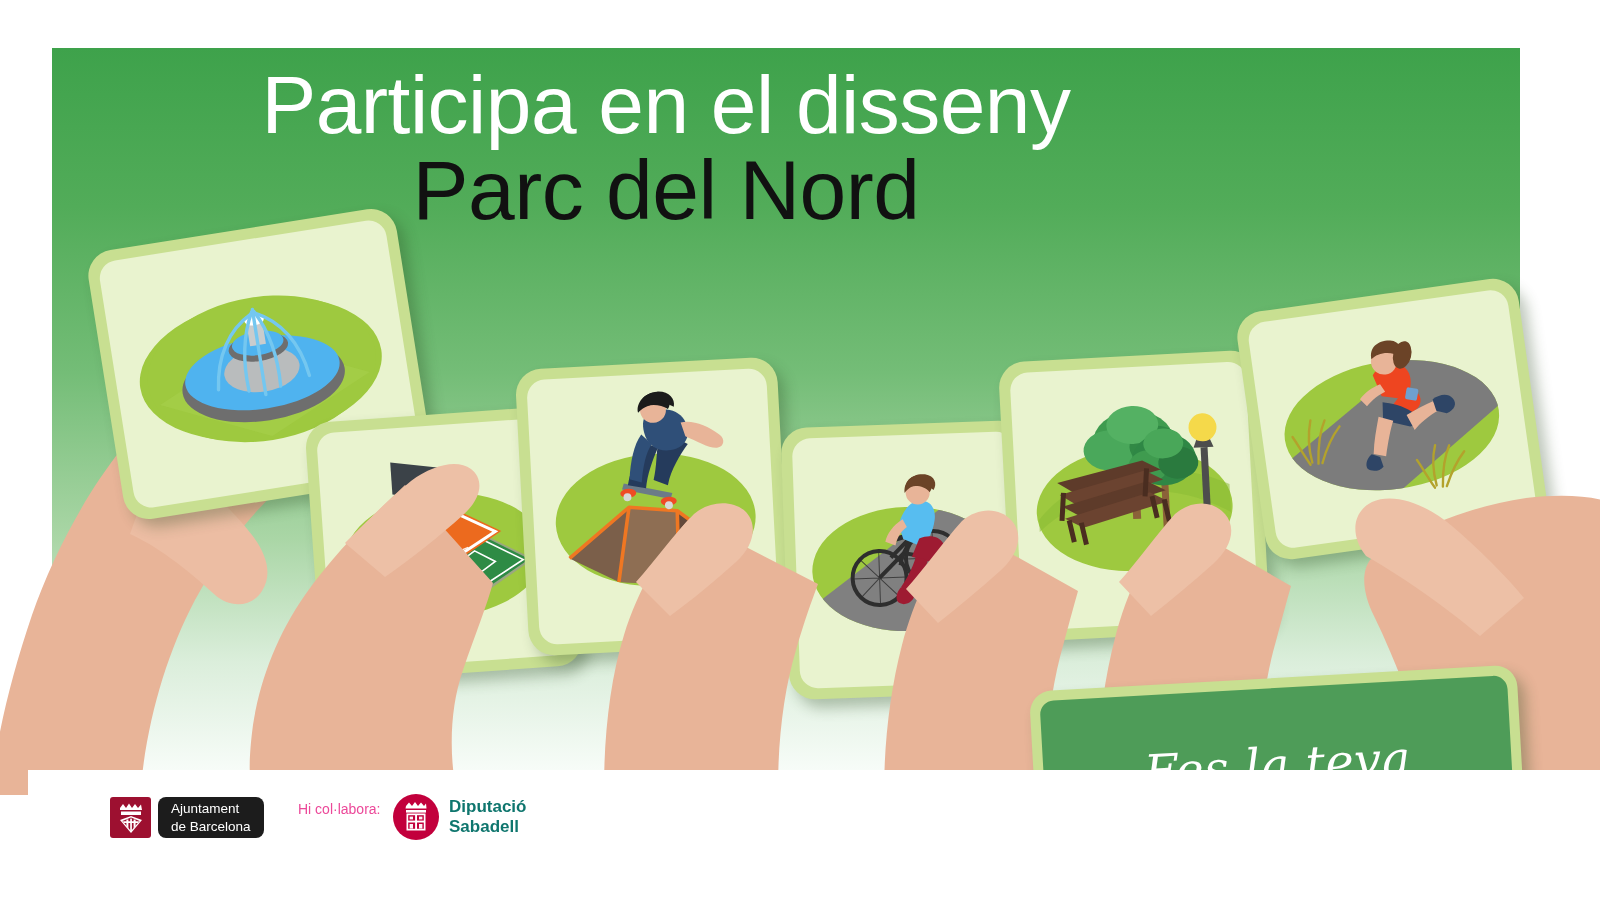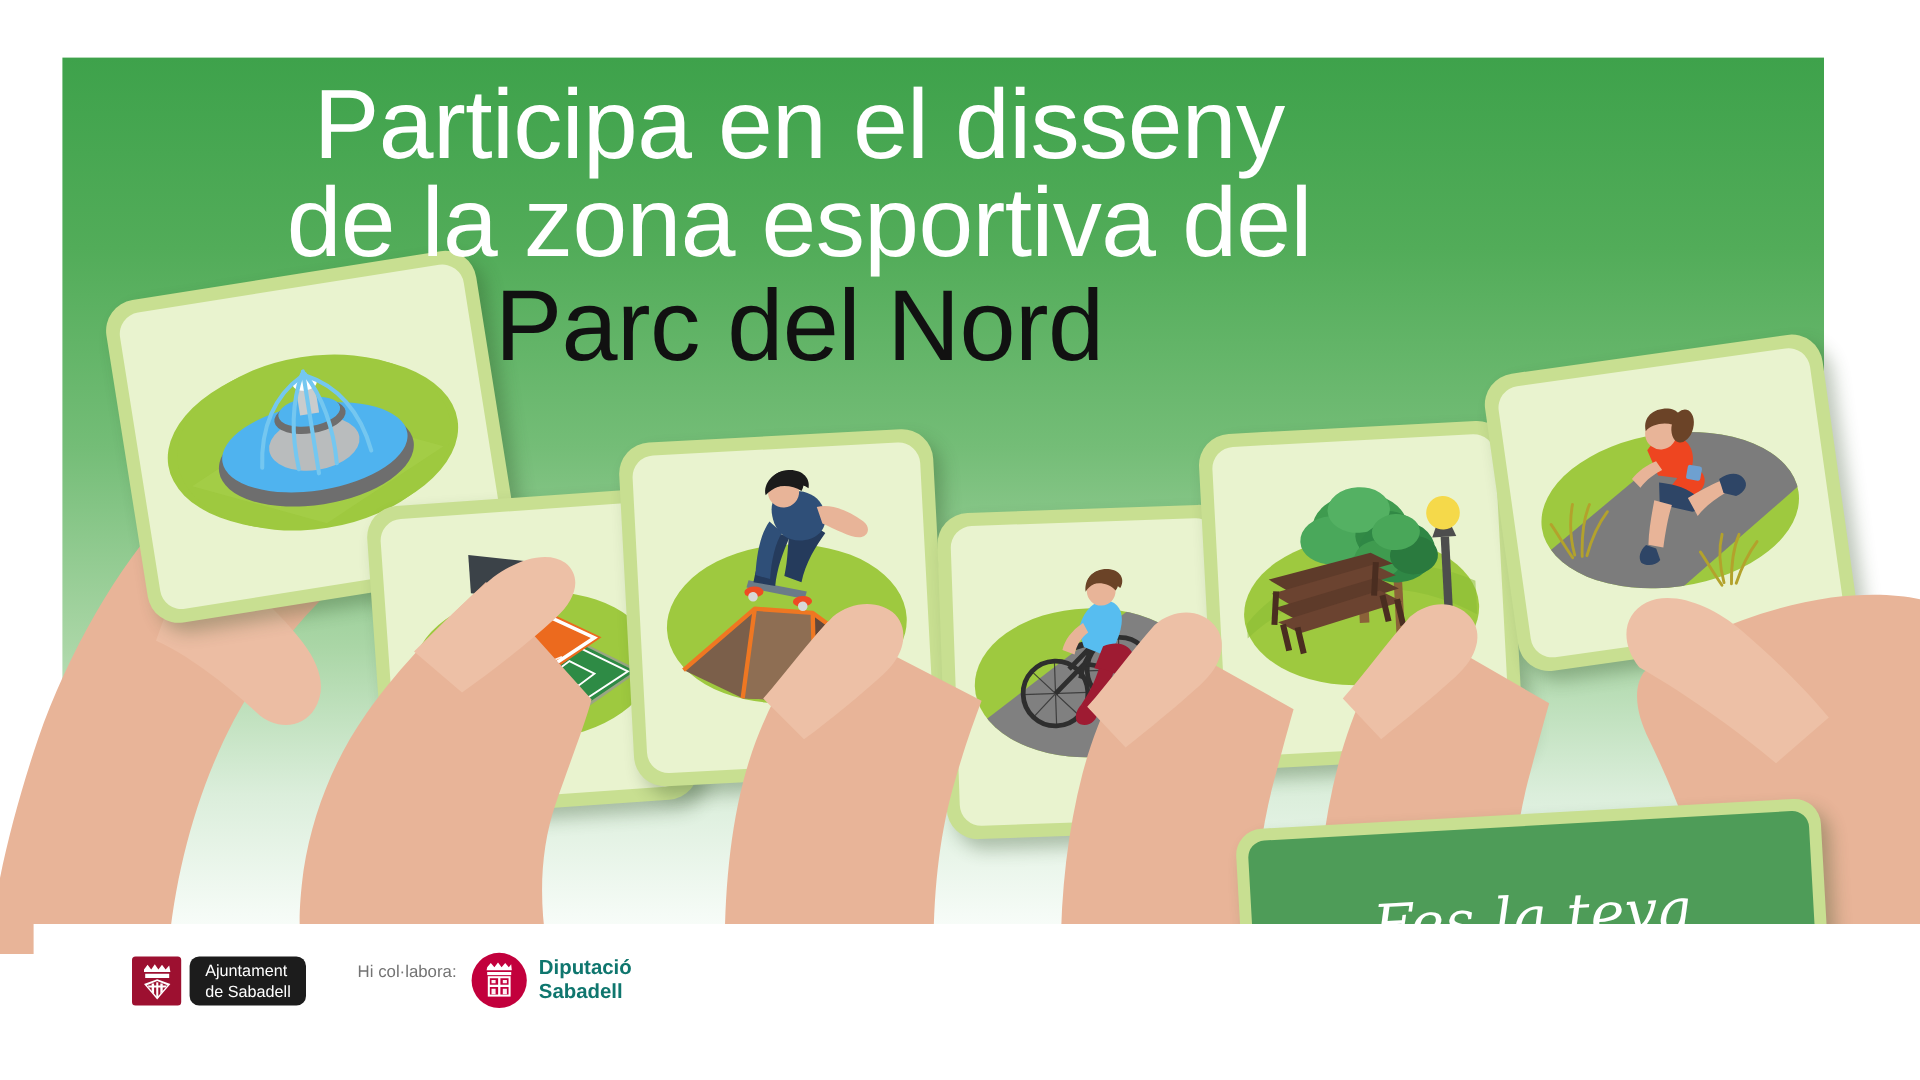--- a/index.html
+++ b/index.html
@@ -69,21 +69,21 @@
   .crest{
     width:41px;height:41px;background:#9d1030;border-radius:3px;
     display:flex;align-items:center;justify-content:center;
   }
   .sab-name{
     margin-left:7px;background:#1c1c1c;border-radius:8px;color:#fff;
     padding:4px 13px 4px 13px;display:flex;flex-direction:column;justify-content:center;
     font-size:13.5px;line-height:1.28;font-family:"Liberation Sans",sans-serif;white-space:nowrap;
   }
   .collab-label{
-    position:absolute;left:270px;top:31px;font-size:14px;color:#737373;
+    position:absolute;left:270px;top:31px;font-size:14px;color:#ec4899;
     font-family:"Liberation Sans",sans-serif;
   }
   .logo-dipu{position:absolute;left:365px;top:24px;display:flex;align-items:center;}
   .dipu-circle{
     width:46px;height:46px;border-radius:50%;background:#c2003c;
     display:flex;align-items:center;justify-content:center;
   }
   .dipu-name{
     margin-left:10px;color:#0f766e;font-weight:bold;font-size:17px;line-height:1.18;
     font-family:"Liberation Sans",sans-serif;white-space:nowrap;
@@ -91,21 +91,20 @@
 </style>
 </head>
 <body>
 
 <div id="poster">
 
   <div class="panel"></div>
 
   <div class="title">
     <span class="l1">Participa en el disseny</span>
-    <span class="l2">de la zona esportiva del</span>
     <span class="l3">Parc del Nord</span>
   </div>
 
   <div class="hand" style="left:-10px;top:395px;z-index:13;">
     <svg width="330" height="400" viewBox="0 0 330 400">
       <path d="M175 8 C120 55 70 140 42 220 C20 285 6 345 0 400 L150 400 C156 330 175 262 205 205 C235 150 268 110 300 85 C312 75 310 60 296 56 L230 38 C206 31 192 18 175 8 Z" fill="#e8b498"></path>
       <path d="M168 60 C200 78 235 105 262 140 C278 161 282 180 272 196 C262 212 240 214 224 199 C196 173 165 150 140 139 Z" fill="#ecbda3"></path>
     </svg>
   </div>
 
@@ -381,21 +380,21 @@
           <path d="M15 14 L26 18 L15 31 L4 18 Z" fill="#ffffff"></path>
           <path d="M15 15.6 L23.6 19 L15 29 L6.4 19 Z" fill="#9d1030"></path>
           <path d="M10.4 17.6 L12.4 17.6 L12.4 26.3 L10.4 24 Z" fill="#ffffff"></path>
           <path d="M17.6 17.6 L19.6 17.6 L19.6 24 L17.6 26.3 Z" fill="#ffffff"></path>
           <rect x="14.2" y="16.6" width="1.7" height="12.6" fill="#ffffff"></rect>
           <path d="M7 19.3 L23 19.3 L22 21 L8 21 Z" fill="#ffffff"></path>
         </svg>
       </div>
       <div class="sab-name">
         <span>Ajuntament</span>
-        <span>de Sabadell</span>
+        <span>de Barcelona</span>
       </div>
     </div>
 
     <div class="collab-label">Hi col·labora:</div>
 
     <div class="logo-dipu">
       <div class="dipu-circle">
         <svg width="30" height="32" viewBox="0 0 30 32">
           <path d="M5 5 L8 1.5 L11 5 L14 1 L17 5 L20 1.5 L23 5 L25 2.5 L25.5 7.5 L4.5 7.5 Z" fill="#ffffff"></path>
           <rect x="5" y="9" width="20" height="2.6" fill="#ffffff"></rect>

